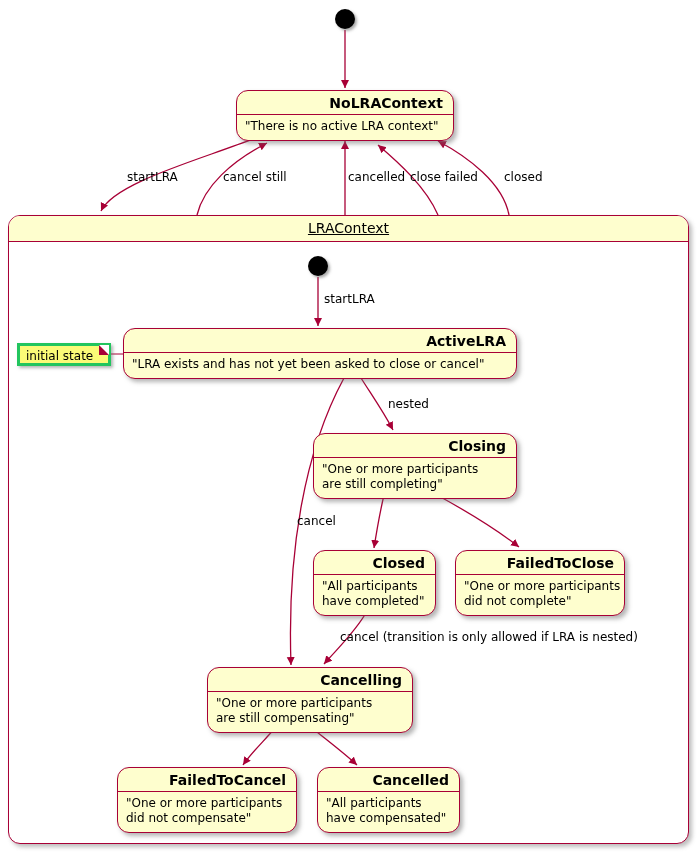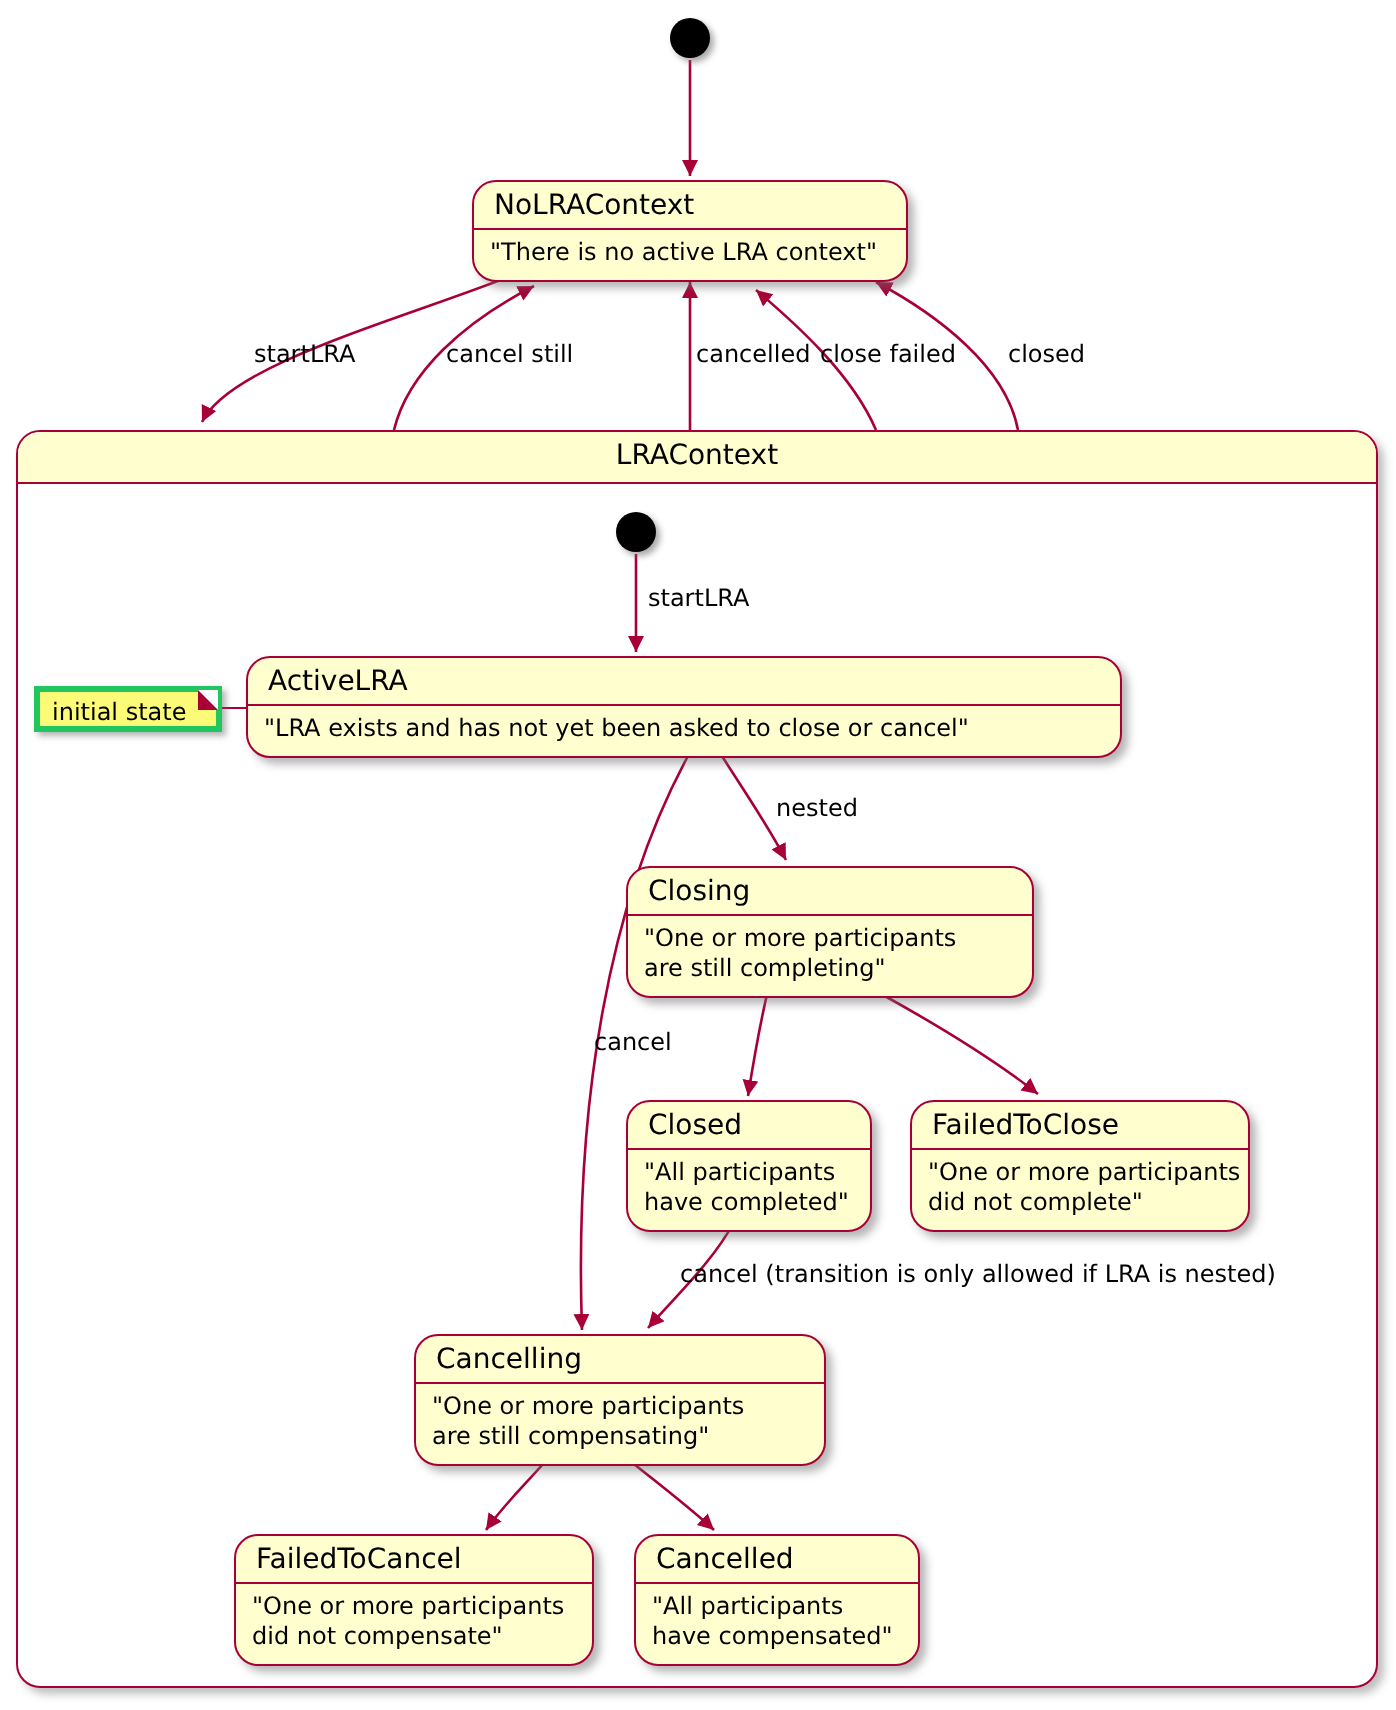--- a/index.html
+++ b/index.html
@@ -23,20 +23,21 @@
   .container-state {
     position: absolute;
     left: 8px; top: 215px;
     width: 681px; height: 629px;
     background: #ffffff;
     border: 1.5px solid #A80036;
     border-radius: 12px;
     box-shadow: 3px 3px 4px rgba(110,110,110,0.45);
     z-index: 1;
     box-sizing: border-box;
+    text-decoration: underline;
   }
   .container-header {
     height: 25px;
     line-height: 25px;
     text-align: center;
     font-size: 14px;
     background: #FEFECE;
     border-bottom: 1px solid #A80036;
     border-radius: 11px 11px 0 0;
   }
@@ -44,24 +45,25 @@
   .state {
     position: absolute;
     background: #FEFECE;
     border: 1.5px solid #A80036;
     border-radius: 12px;
     box-shadow: 3px 3px 4px rgba(110,110,110,0.5);
     z-index: 3;
     box-sizing: border-box;
   }
   .state-title {
-    text-align: left;
+    text-align: right;
     font-size: 14px;
     padding: 4px 10px 3px 10px;
     white-space: nowrap;
+    font-weight: bold;
   }
   .state-body {
     border-top: 1px solid #A80036;
     font-size: 12px;
     padding: 4px 8px 6px 8px;
   }
   .state-body div { white-space: nowrap; line-height: 15px; }
 
   .initial-dot {
     position: absolute;
@@ -146,21 +148,21 @@
   <div class="initial-dot" style="left:335px; top:9px;"></div>
   <div class="initial-dot" style="left:308px; top:256px;"></div>
 
   <div class="state" style="left:236px; top:90px; width:218px;">
     <div class="state-title">NoLRAContext</div>
     <div class="state-body">
       <div>"There is no active LRA context"</div>
     </div>
   </div>
 
-  <div class="state" style="left:123px; top:328px; width:438px;">
+  <div class="state" style="left:123px; top:328px; width:394px;">
     <div class="state-title">ActiveLRA</div>
     <div class="state-body">
       <div>"LRA exists and has not yet been asked to close or cancel"</div>
     </div>
   </div>
 
   <div class="state" style="left:313px; top:433px; width:204px;">
     <div class="state-title">Closing</div>
     <div class="state-body">
       <div>"One or more participants</div>

